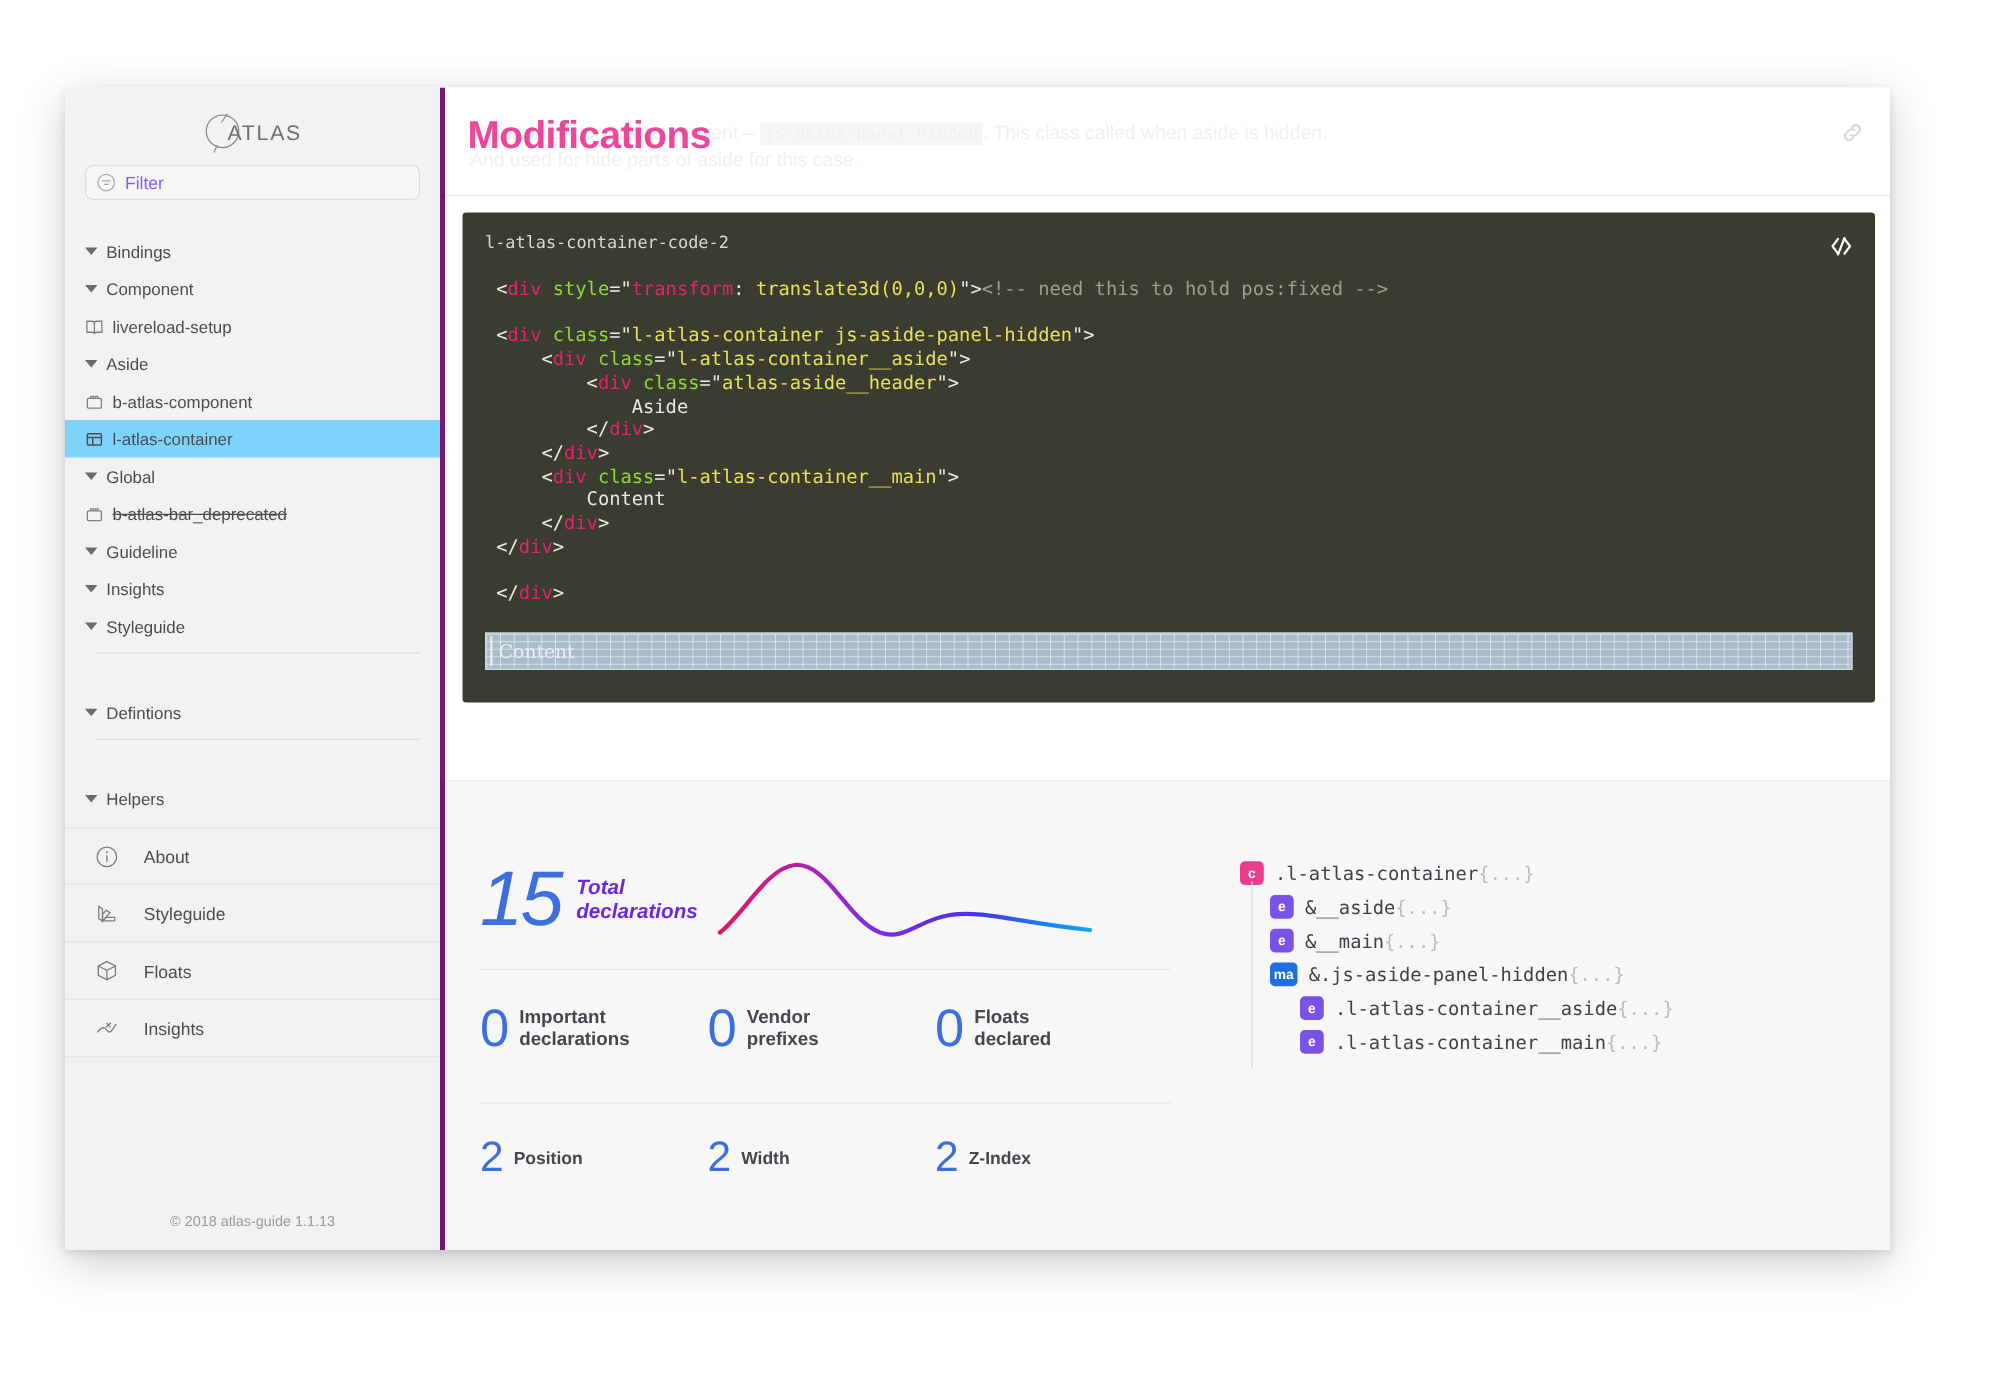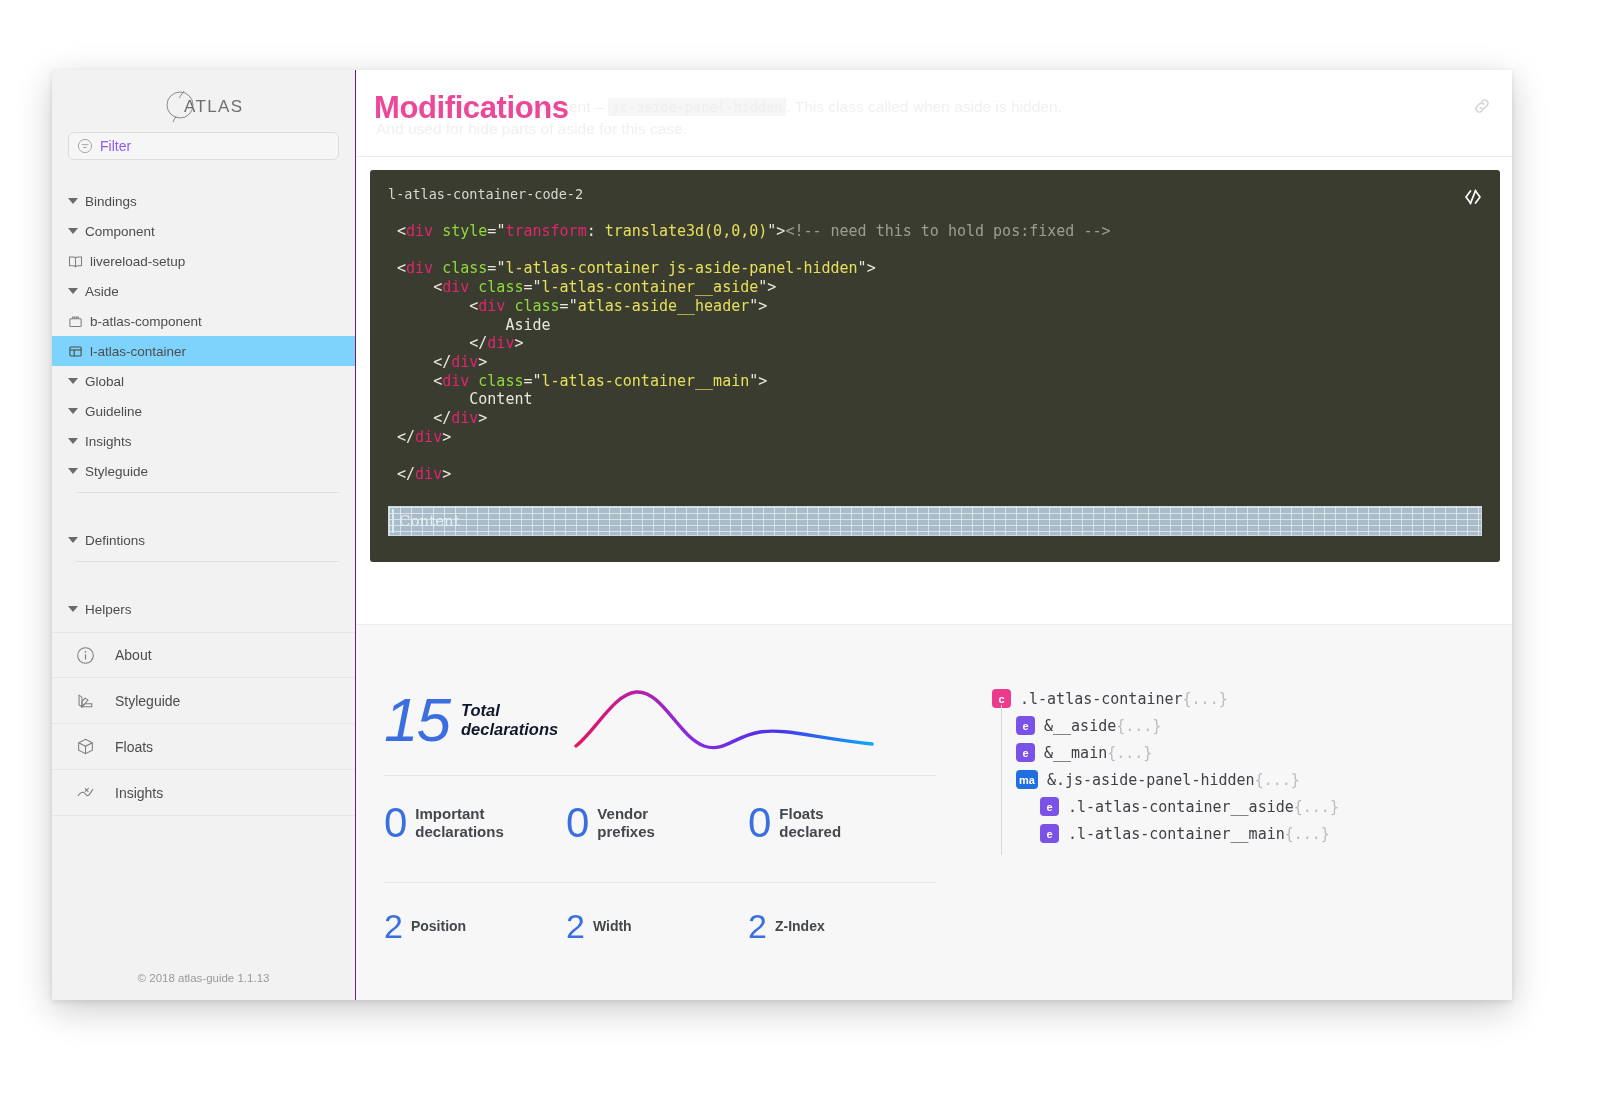--- a/index.html
+++ b/index.html
@@ -23,21 +23,21 @@
     background: #ffffff;
     box-shadow: 0 10px 34px rgba(0,0,0,0.20), 0 2px 6px rgba(0,0,0,0.10);
     display: flex;
     overflow: hidden;
   }
   
   .sidebar {
     width: 304px;
     flex: 0 0 304px;
     background: #f2f2f2;
-    border-right: 1px solid #701a75;
+    border-right: 4px solid #701a75;
     position: relative;
     display: flex;
     flex-direction: column;
   }
   .logo-wrap {
     height: 62px;
     display: flex; align-items: center; justify-content: center;
     padding-top: 10px;
   }
   .logo { display: block; }
@@ -228,21 +228,21 @@
     font-size: 62px;
     color: #3b6fe0;
     font-weight: normal;
     line-height: 1;
     letter-spacing: -2px;
   }
   .stat-main .slabel {
     margin-left: 12px;
     font-size: 16.5px;
     font-weight: bold;
-    color: #0f172a;
+    color: #6d28d9;
     line-height: 19px;
   }
   .spark { margin-left: 16px; flex: 1 1 auto; }
   .hr { height: 1px; background: #e6e6e8; margin: 12px 4px 0 4px; }
 
   .stat-row {
     display: flex;
     padding: 26px 0 26px 4px;
   }
   .stat-cell { display: flex; align-items: center; width: 182px; }
@@ -364,20 +364,27 @@
             <svg xmlns="http://www.w3.org/2000/svg" class="ico" width="15" height="15" viewBox="0 0 16 16">
               <rect x="2" y="3.2" width="12" height="9.6" rx="1" fill="none" stroke="#4d4d4d" stroke-width="1.2"></rect>
               <line x1="2" y1="6.4" x2="14" y2="6.4" stroke="#4d4d4d" stroke-width="1.2"></line>
               <line x1="6.6" y1="6.4" x2="6.6" y2="12.8" stroke="#4d4d4d" stroke-width="1.2"></line>
             </svg>
             <span class="lbl">l-atlas-container</span>
           </div>
           <div class="row lvl2">
             <span class="caret"></span>
             <span class="lbl">Global</span>
+          </div>
+          <div class="row lvl3">
+            <svg xmlns="http://www.w3.org/2000/svg" class="ico" width="15" height="15" viewBox="0 0 16 16">
+              <rect x="2" y="5" width="12" height="8.4" rx="1" fill="none" stroke="#7e7e7e" stroke-width="1.1"></rect>
+              <path fill="none" stroke="#7e7e7e" stroke-width="1.1" d="M5 5V3.3h2.2V5M8.8 5V3.3H11V5"></path>
+            </svg>
+            <span class="lbl strike">b-atlas-bar_deprecated</span>
           </div>
           <div class="row lvl2">
             <span class="caret"></span>
             <span class="lbl">Guideline</span>
           </div>
           <div class="row lvl2">
             <span class="caret"></span>
             <span class="lbl">Insights</span>
           </div>
           <div class="row lvl2">

